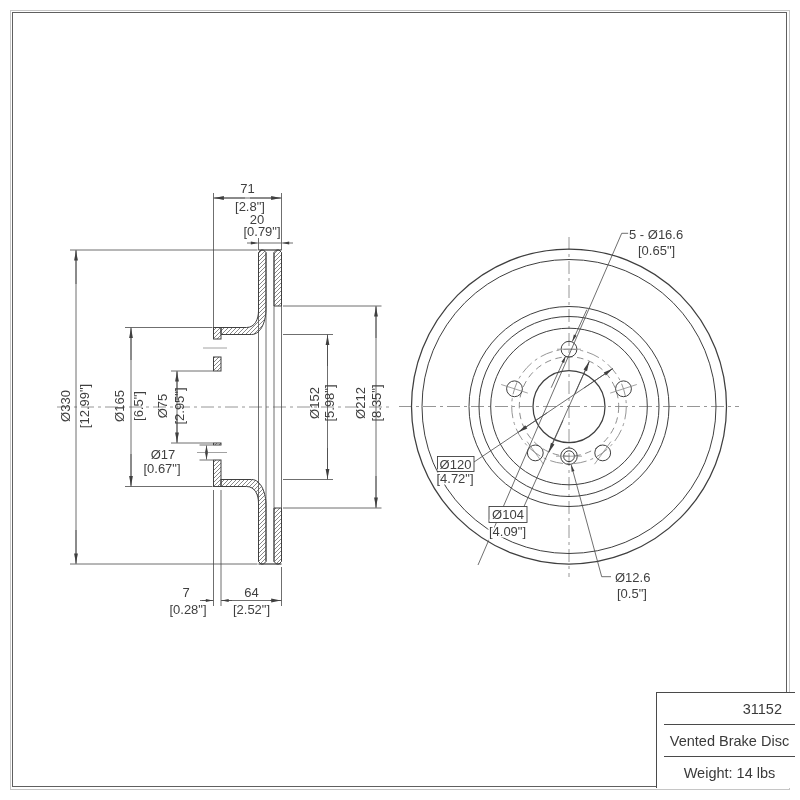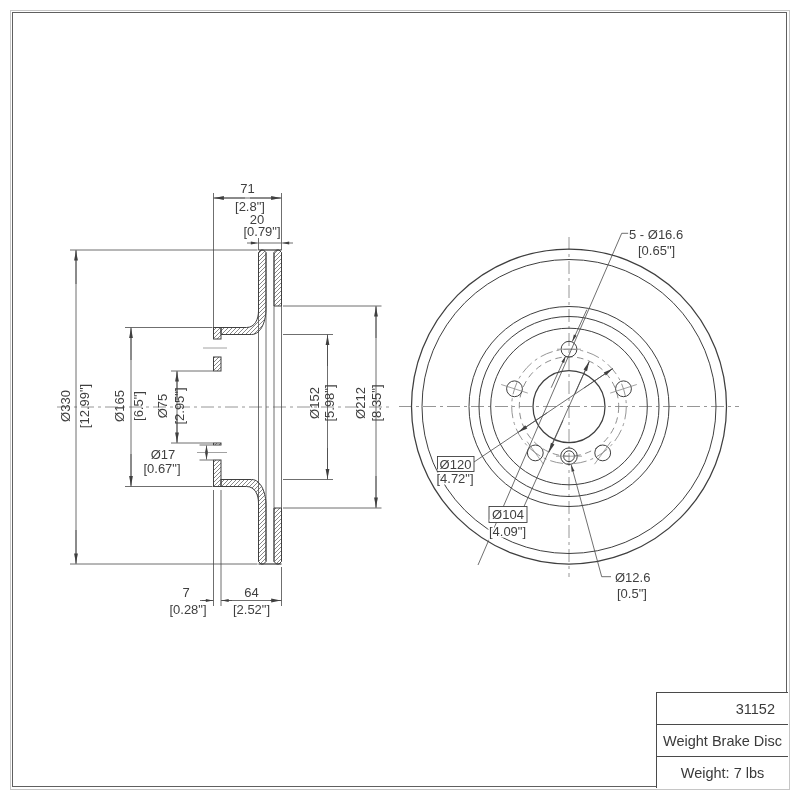--- a/index.html
+++ b/index.html
@@ -16,21 +16,21 @@
   .tn{stroke:#4a4a4a;stroke-width:0.8;fill:none;}
   .dim{stroke:#4a4a4a;stroke-width:0.8;fill:none;}
   .cl{stroke:#8a8a8a;stroke-width:0.9;fill:none;stroke-dasharray:13 4 3 4;}
   .dsh{stroke:#808080;stroke-width:0.9;fill:none;stroke-dasharray:6.5 4.5;}
   .tick{stroke:#8a8a8a;stroke-width:0.8;fill:none;}
   .hat{fill:url(#hp);stroke:#3f3f3f;stroke-width:1.0;}
   .halo{paint-order:stroke;stroke:#ffffff;stroke-width:3px;}
   .lblbox{fill:#ffffff;stroke:#3f3f3f;stroke-width:0.9;}
   #info-table{position:absolute;left:656px;top:692px;width:131px;height:95px;
               border-top:1.3px solid #4a4a4a;border-left:1.3px solid #4a4a4a;
-              display:flex;flex-direction:column;background:#fff;}
+              display:flex;flex-direction:column;background:#fff;padding-left:7px;}
   .trow{flex:1;display:flex;align-items:center;justify-content:center;
         border-bottom:1.3px solid #4a4a4a;font-size:14.5px;color:#3a3a3a;
         white-space:nowrap;}
   .trow:last-child{border-bottom:none;}
   .trow.right{justify-content:flex-end;padding-right:13px;}
 </style>
 </head>
 <body>
 
 <div id="sheet">
@@ -246,16 +246,16 @@
         <text class="halo" x="507.5" y="536" text-anchor="middle">[4.09"]</text>
 
         <text class="halo" x="615" y="582">Ø12.6</text>
         <text class="halo" x="617" y="598">[0.5"]</text>
       </g>
     </g>
   </svg>
 
   <div id="info-table">
     <div class="trow right">31152</div>
-    <div class="trow">Weight Brake Disc</div>
-    <div class="trow">Weight: 7 lbs</div>
+    <div class="trow">Vented Brake Disc</div>
+    <div class="trow">Weight: 14 lbs</div>
   </div>
 </div>
 
 </body></html>

